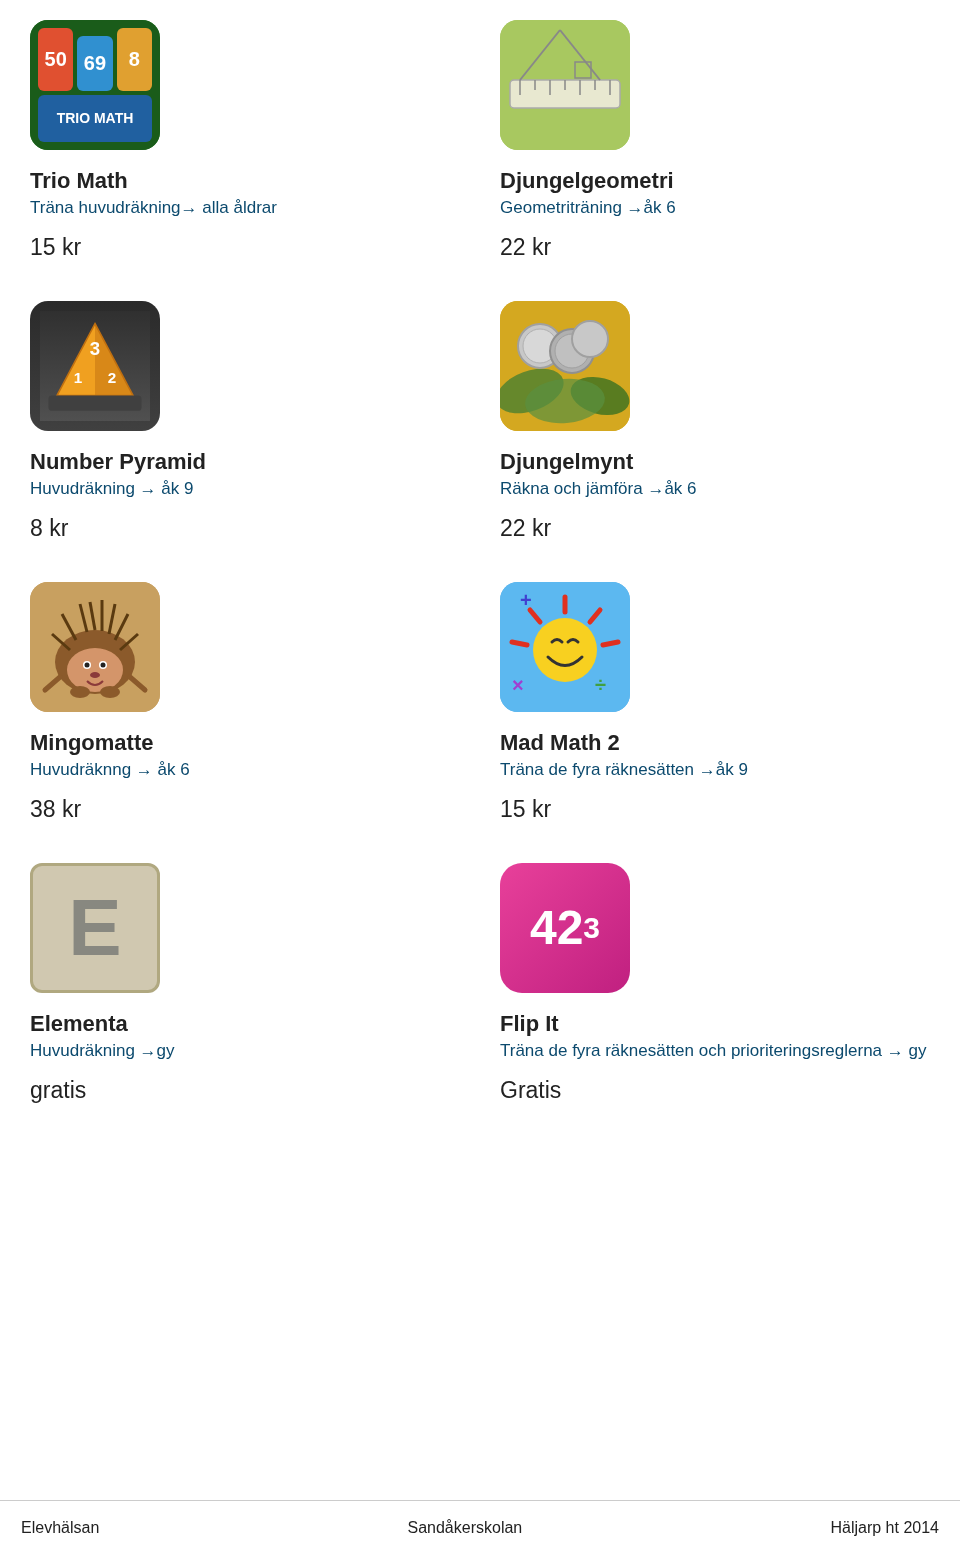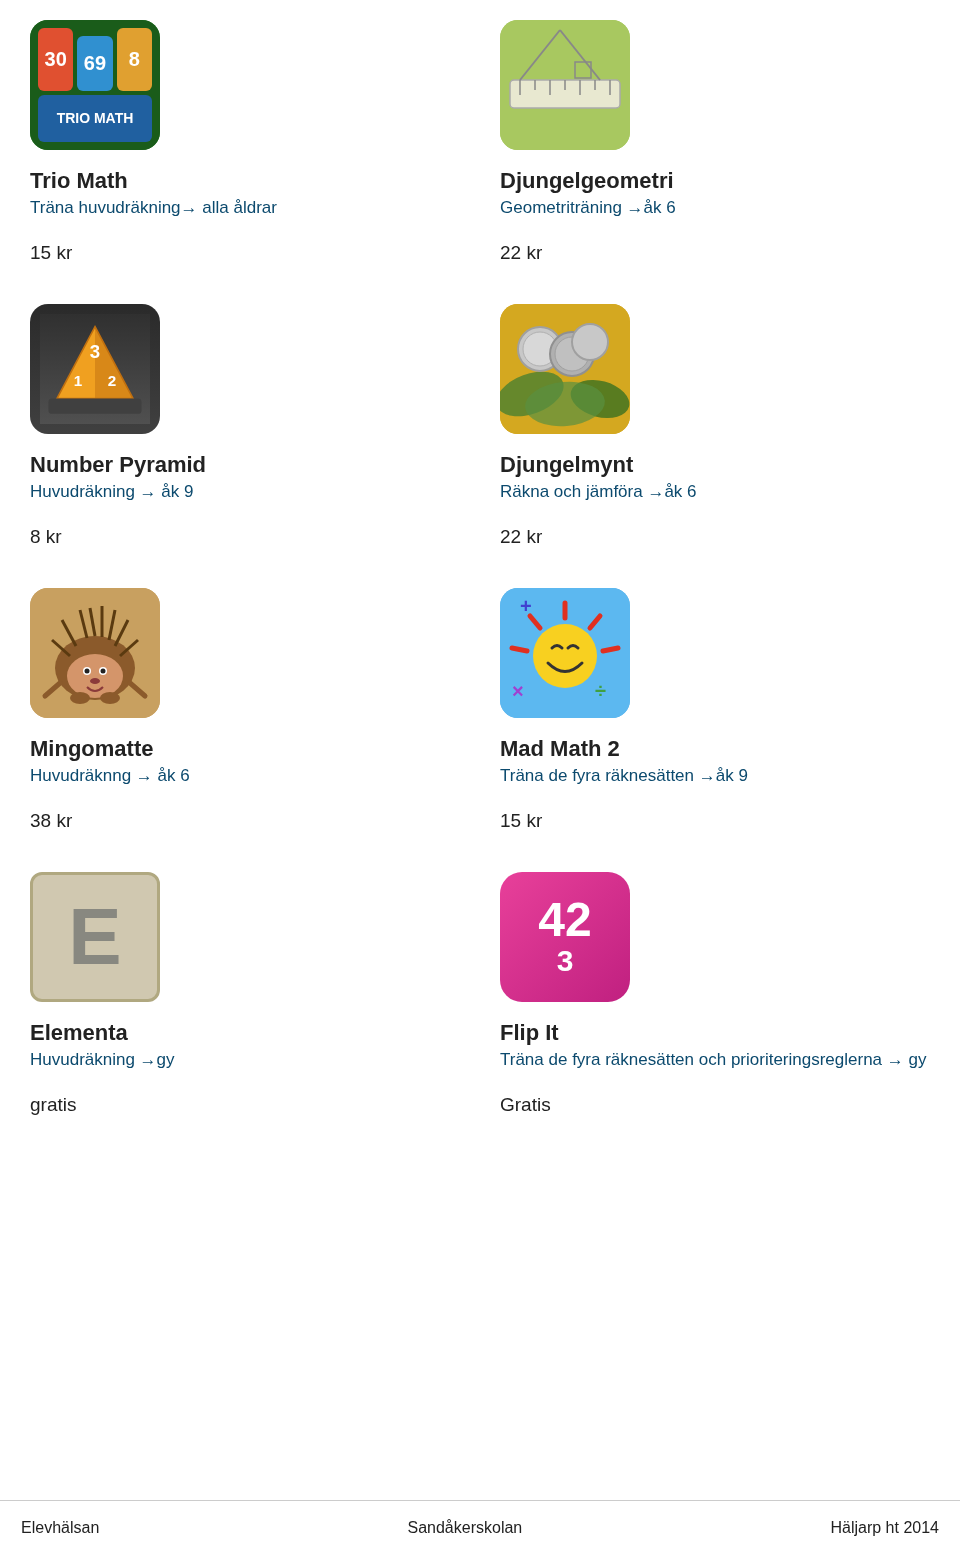--- a/index.html
+++ b/index.html
@@ -45,22 +45,22 @@
       margin-bottom: 4px;
     }
 
     .app-subtitle {
       font-size: 17px;
       margin-bottom: 4px;
       color: #0c4a6e;
     }
 
     .app-price {
-      font-size: 19px;
-      margin-top: 20px;
+      font-size: 23px;
+      margin-top: 12px;
       color: #222;
     }
 
     
     .icon-trio-math {
       background: linear-gradient(135deg, #2a7a2a 0%, #3a9a3a 50%, #2a7a2a 100%);
       display: flex;
       align-items: center;
       justify-content: center;
       position: relative;
@@ -150,21 +150,21 @@
     .elementa-e {
       font-size: 80px;
       font-weight: bold;
       color: #888880;
     }
 
     .icon-flip-it {
       background: linear-gradient(135deg, #e8409a 0%, #c02080 100%);
       border-radius: 24px;
       display: flex;
-      flex-direction: column;
+      flex-direction: row;
       align-items: center;
       justify-content: center;
     }
     .flip-42 {
       font-size: 48px;
       font-weight: bold;
       color: white;
       line-height: 1;
     }
     .flip-3 {
@@ -193,21 +193,21 @@
   </style>
 </head>
 <body>
 
 <div class="main-content">
   <div class="grid">
 
     <div class="app-item">
       <div class="app-icon icon-trio-math">
         <div class="trio-inner">
-          <div class="trio-box trio-box-1">30</div>
+          <div class="trio-box trio-box-1">50</div>
           <div class="trio-box trio-box-2">69</div>
           <div class="trio-box trio-box-3">8</div>
           <div class="trio-box trio-box-wide">TRIO MATH</div>
         </div>
       </div>
       <div class="app-name">Trio Math</div>
       <div class="app-subtitle">Träna huvudräkning→ alla åldrar</div>
       <div class="app-price">15 kr</div>
     </div>
 

